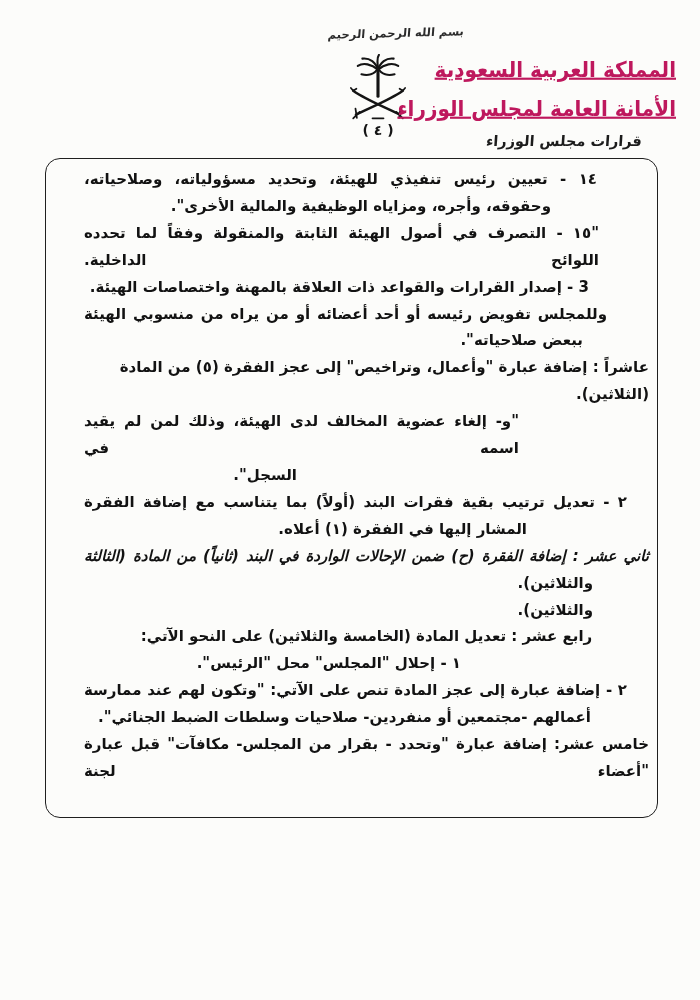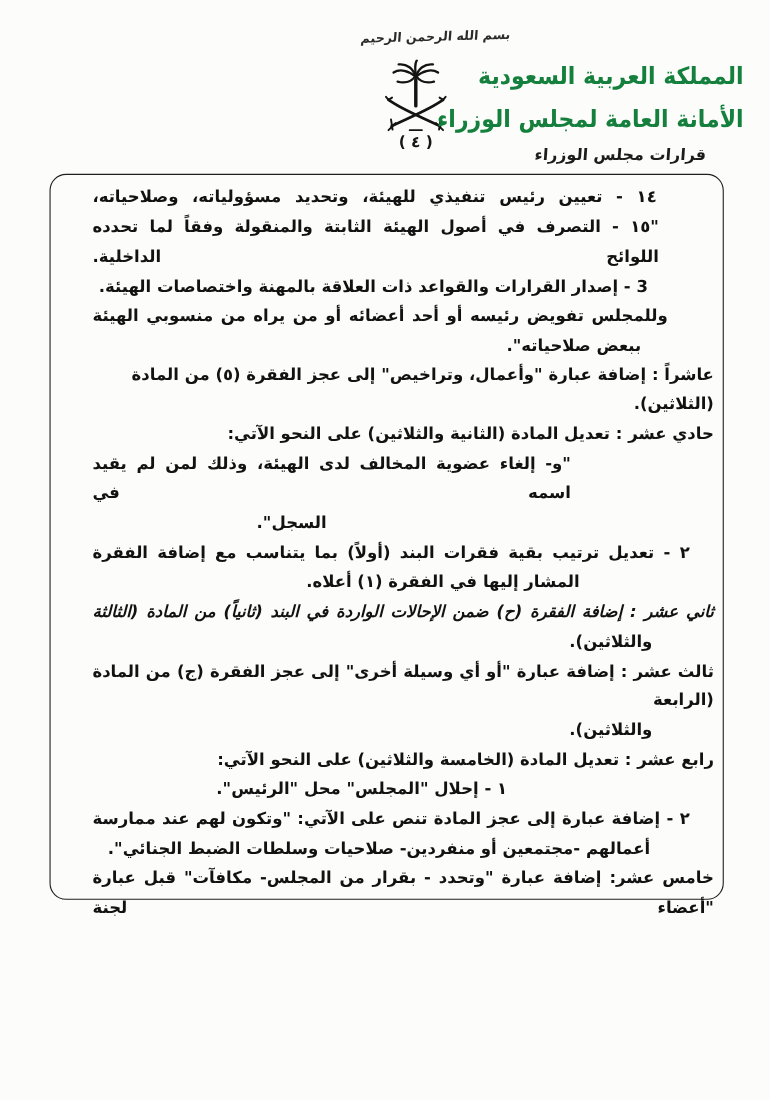--- a/index.html
+++ b/index.html
@@ -17,21 +17,21 @@
     transform:rotate(-1.5deg) skewX(-6deg);
     letter-spacing:0.5px;white-space:nowrap;
   }
   .emblem{position:absolute;top:54px;left:345px;width:66px;text-align:center;}
   .page-num{
     position:absolute;top:122px;left:345px;width:66px;
     text-align:center;font-size:14px;font-weight:700;direction:rtl;
   }
   .hdr-right{
     position:absolute;top:50px;right:24px;width:192px;
-    direction:rtl;text-align:left;color:#15803d;
+    direction:rtl;text-align:left;color:#be185d;text-decoration:underline;
   }
   .hdr-right .t1{font-size:20px;font-weight:700;line-height:38px;transform:scaleY(1.08);white-space:nowrap;}
   .hdr-right .t2{font-size:20px;font-weight:700;line-height:40px;transform:scaleY(1.08);white-space:nowrap;}
   .banner{
     position:absolute;top:133px;right:58px;
     direction:rtl;font-size:14.5px;font-weight:700;color:#1c1c1c;
     transform:skewX(-4deg);white-space:nowrap;
   }
   
   .doc-box{
@@ -86,32 +86,31 @@
 
 <div class="hdr-right">
   <div class="t1">المملكة العربية السعودية</div>
   <div class="t2">الأمانة العامة لمجلس الوزراء</div>
 </div>
 
 <div class="banner">قرارات مجلس الوزراء</div>
 
 <div class="doc-box">
     <div class="line j" style="padding-right: 52px;">١٤ - تعيين رئيس تنفيذي للهيئة، وتحديد مسؤولياته، وصلاحياته،</div>
+    <div class="line" style="padding-right: 98px;">وحقوقه، وأجره، ومزاياه الوظيفية والمالية الأخرى".</div>
     <div class="line j" style="padding-right: 50px;">"١٥ - التصرف في أصول الهيئة الثابتة والمنقولة وفقاً لما تحدده اللوائح الداخلية.</div>
     <div class="line" style="padding-right: 60px;">3 - إصدار القرارات والقواعد ذات العلاقة بالمهنة واختصاصات الهيئة.</div>
     <div class="line j" style="padding-right: 42px;">وللمجلس تفويض رئيسه أو أحد أعضائه أو من يراه من منسوبي الهيئة</div>
     <div class="line" style="padding-right: 66px;">ببعض صلاحياته".</div>
     <div class="line" style="padding-right: 0px;">عاشراً :  إضافة عبارة "وأعمال، وتراخيص" إلى عجز الفقرة (٥) من المادة (الثلاثين).</div>
-    <div class="line" style="padding-right: 0px;">حادي عشر :  تعديل المادة (الثانية والثلاثين) على النحو الآتي:</div>
     <div class="line j" style="padding-right: 130px;">"و- إلغاء عضوية المخالف لدى الهيئة، وذلك لمن لم يقيد اسمه في</div>
     <div class="line" style="padding-right: 352px;">السجل".</div>
     <div class="line j" style="padding-right: 22px;">٢ - تعديل ترتيب بقية فقرات البند (أولاً) بما يتناسب مع إضافة الفقرة</div>
     <div class="line" style="padding-right: 122px;">المشار إليها في الفقرة (١) أعلاه.</div>
     <div class="line j" style="padding-right: 0px; font-style: italic;">ثاني عشر :  إضافة الفقرة (ح) ضمن الإحالات الواردة في البند (ثانياً) من المادة (الثالثة</div>
     <div class="line" style="padding-right: 56px;">والثلاثين).</div>
-    <div class="line j" style="padding-right: 0px;">ثالث عشر :  إضافة عبارة "أو أي وسيلة أخرى" إلى عجز الفقرة (ج) من المادة (الرابعة</div>
     <div class="line" style="padding-right: 56px;">والثلاثين).</div>
-    <div class="line" style="padding-right: 0px;">رابع عشر :  تعديل المادة (الخامسة والثلاثين) على النحو الآتي:</div>
+    <div class="line" style="padding-right: 0px; text-align: center;">رابع عشر :  تعديل المادة (الخامسة والثلاثين) على النحو الآتي:</div>
     <div class="line" style="padding-right: 188px;">١ - إحلال "المجلس" محل "الرئيس".</div>
     <div class="line j" style="padding-right: 22px;">٢ - إضافة عبارة إلى عجز المادة تنص على الآتي: "وتكون لهم عند ممارسة</div>
     <div class="line" style="padding-right: 58px;">أعمالهم -مجتمعين أو منفردين- صلاحيات وسلطات الضبط الجنائي".</div>
     <div class="line j" style="padding-right: 0px;">خامس عشر:  إضافة عبارة "وتحدد - بقرار من المجلس- مكافآت" قبل عبارة "أعضاء لجنة</div>
   </div>
 
 </body></html>

